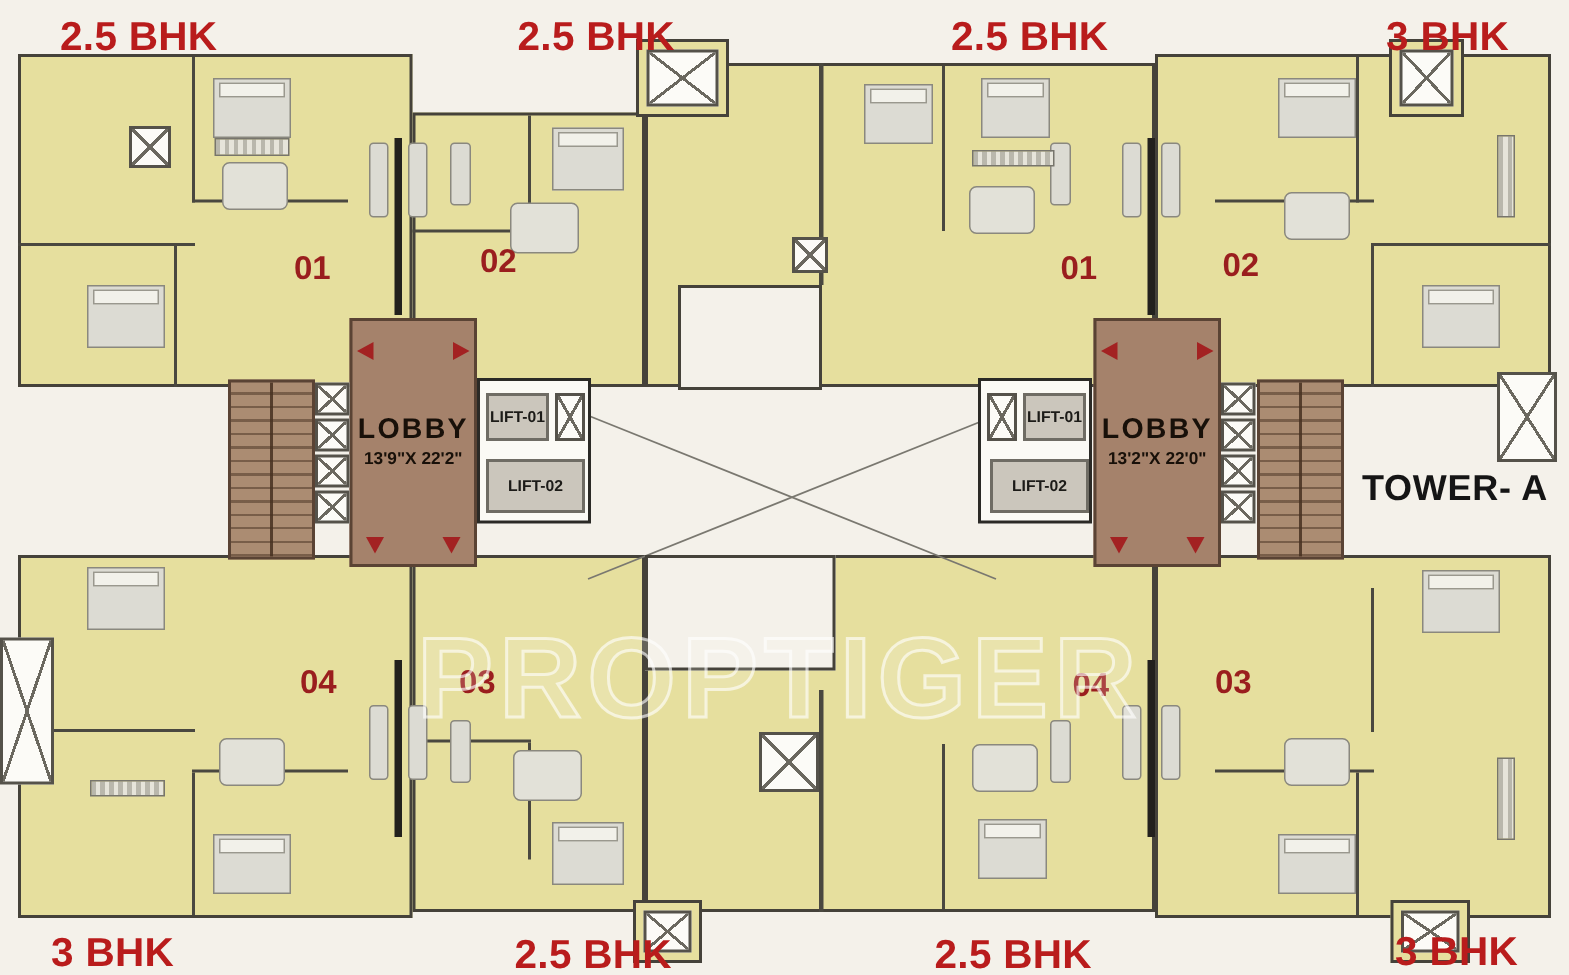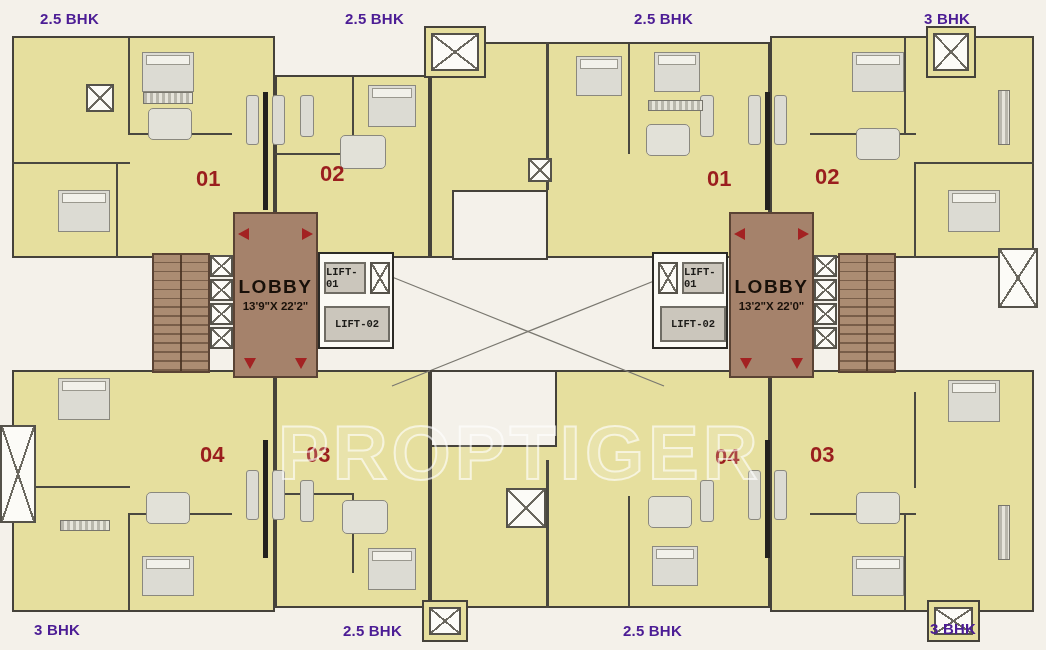--- a/index.html
+++ b/index.html
@@ -15,27 +15,27 @@
         background-image:
           linear-gradient(90deg, transparent calc(50% - 1px), rgba(70,48,32,.85) calc(50% - 1px) calc(50% + 1px), transparent calc(50% + 1px)),
           repeating-linear-gradient(0deg, rgba(70,48,32,.5) 0 1.5px, transparent 1.5px 9px);}
   .lobby{position:absolute;box-sizing:border-box;background:#a5826b;border:2px solid #5a4334;z-index:10;
         display:flex;flex-direction:column;align-items:center;justify-content:center;text-align:center;}
   .lobby .t{font-weight:bold;font-size:19px;letter-spacing:1.5px;color:#181009;line-height:1.15;}
   .lobby .d{font-weight:bold;font-size:11.5px;color:#181009;line-height:1.4;}
   .lifts{position:absolute;box-sizing:border-box;background:#fbfaf5;border:2px solid #2b2a26;z-index:10;}
   .liftbox{position:absolute;box-sizing:border-box;background:#cbc6bc;border:2px solid #6f6c64;
         display:flex;align-items:center;justify-content:center;
-        font-weight:bold;font-size:10.5px;color:#1c1b18;font-family:Liberation Mono, monospace;}
+        font-weight:bold;font-size:10.5px;color:#1c1b18;}
   .arr{position:absolute;width:0;height:0;border:6px solid transparent;z-index:12;}
   .arr-l{border-right:11px solid #a32222;border-left:0;}
   .arr-r{border-left:11px solid #a32222;border-right:0;}
   .arr-d{border-top:11px solid #a32222;border-bottom:0;}
   .unitnum{position:absolute;font-weight:bold;font-size:22px;color:#9a1e1e;z-index:20;line-height:1;}
-  .bhk{position:absolute;font-weight:bold;font-size:15px;color:#4c1d95;z-index:20;line-height:1;letter-spacing:0.2px;}
+  .bhk{position:absolute;font-weight:bold;font-size:27px;color:#b91c1c;z-index:20;line-height:1;letter-spacing:0.2px;}
   .towerlbl{position:absolute;font-weight:800;font-size:24px;color:#151515;z-index:20;line-height:1;letter-spacing:0.5px;}
   .watermark{position:absolute;left:278px;top:415px;z-index:40;pointer-events:none;
         font-weight:bold;font-size:76px;letter-spacing:4px;line-height:1;
         color:rgba(250,248,240,0.18);-webkit-text-stroke:2px rgba(255,255,255,0.62);}
   .furn{position:absolute;box-sizing:border-box;z-index:5;}
   .bed{background:#dcdbd3;border:1.5px solid #8a887e;}
   .bed::before{content:"";position:absolute;left:3px;right:3px;top:2px;height:8px;
         background:#f2f1ea;border:1px solid #9a988e;}
   .din{background:#e2e1d8;border:1.5px solid #8a887e;border-radius:5px;}
   .sofa{background:#dcdbd3;border:1px solid #8a887e;border-radius:3px;}
@@ -95,20 +95,21 @@
 
   <span class="bhk" style="left:40px;top:11px;">2.5 BHK</span>
   <span class="bhk" style="left:345px;top:11px;">2.5 BHK</span>
   <span class="bhk" style="left:634px;top:11px;">2.5 BHK</span>
   <span class="bhk" style="left:924px;top:11px;">3 BHK</span>
   <span class="bhk" style="left:34px;top:622px;">3 BHK</span>
   <span class="bhk" style="left:343px;top:623px;">2.5 BHK</span>
   <span class="bhk" style="left:623px;top:623px;">2.5 BHK</span>
   <span class="bhk" style="left:930px;top:621px;">3 BHK</span>
 
+  <span class="towerlbl" style="left:908px;top:314px;">TOWER- A</span>
 
   <span class="watermark">PROPTIGER</span>
 <div class="unit" style="left: 12px; top: 36px; width: 263px; height: 222px;"></div>
     <div class="unit" style="left: 275px; top: 75px; width: 155px; height: 183px;"></div>
     <div class="unit" style="left: 430px; top: 42px; width: 340px; height: 216px;"></div>
     <div class="unit" style="left: 770px; top: 36px; width: 264px; height: 222px;"></div>
     <div class="unit" style="left: 12px; top: 370px; width: 263px; height: 242px;"></div>
     <div class="unit" style="left: 275px; top: 370px; width: 155px; height: 238px;"></div>
     <div class="unit" style="left: 430px; top: 370px; width: 340px; height: 238px;"></div>
     <div class="unit" style="left: 770px; top: 370px; width: 264px; height: 242px;"></div>

